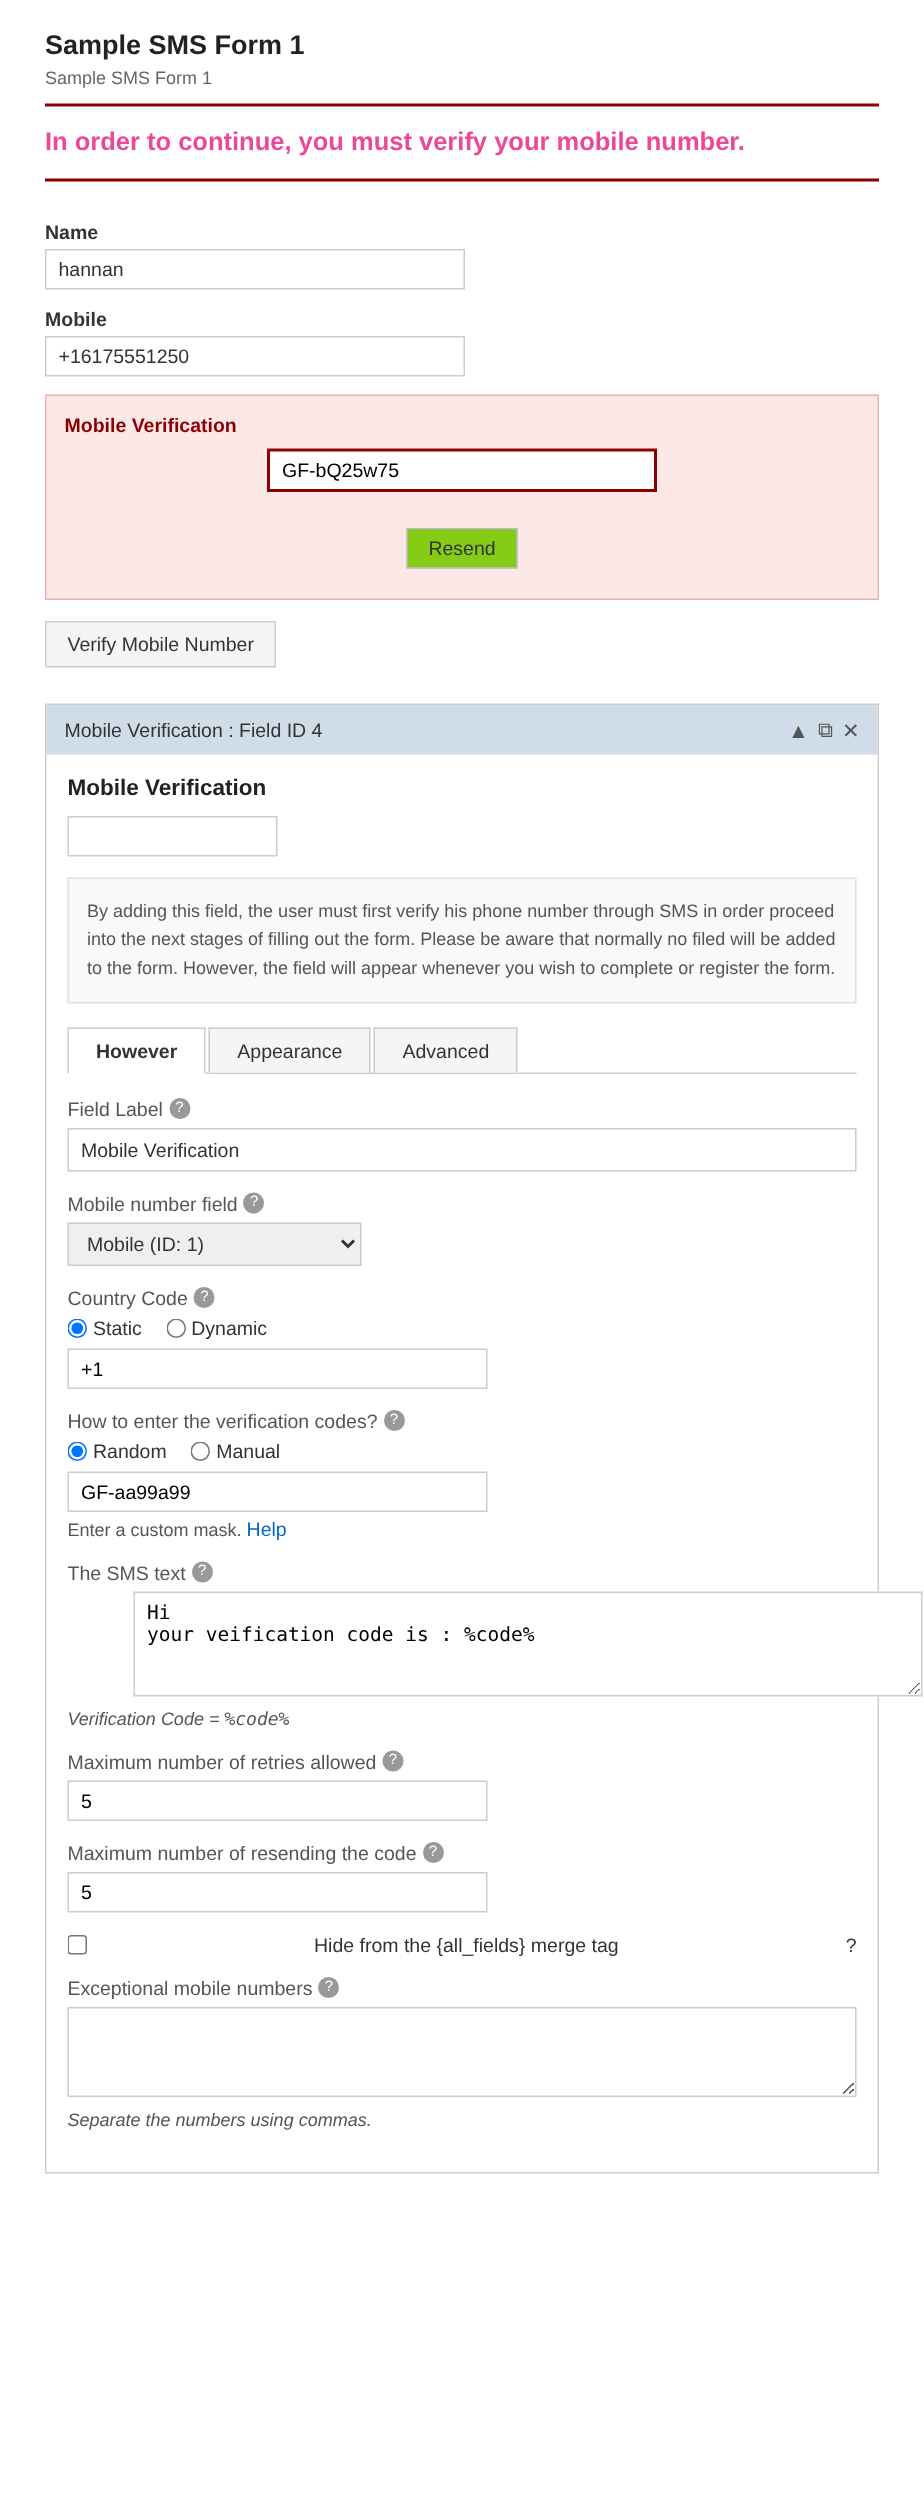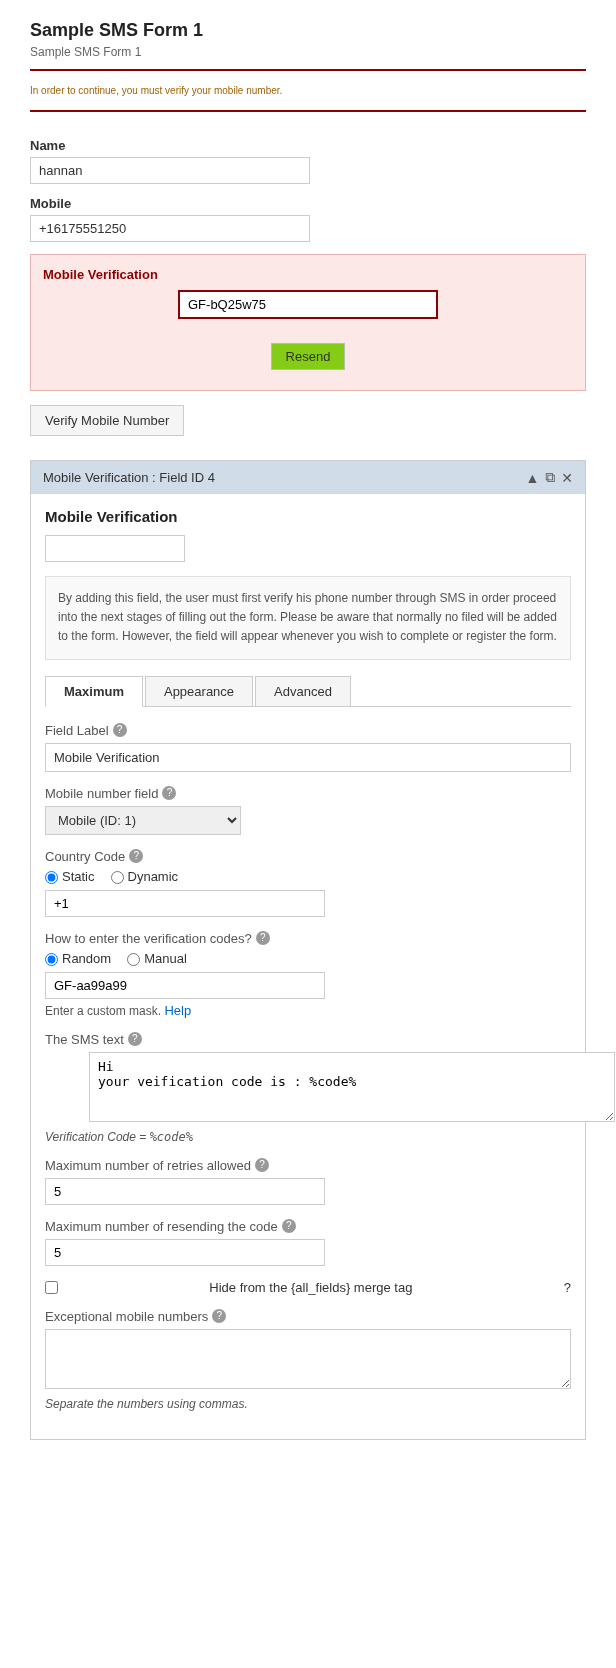--- a/index.html
+++ b/index.html
@@ -25,23 +25,23 @@
       font-size: 12px;
       color: #666;
       margin-bottom: 10px;
     }
     .hr-red {
       border: none;
       border-top: 2px solid #8b0000;
       margin-bottom: 14px;
     }
     .alert-text {
-      color: #a16207;
-      font-weight: normal;
-      font-size: 10px;
+      color: #ec4899;
+      font-weight: bold;
+      font-size: 17px;
       margin-bottom: 14px;
     }
     .field-group {
       margin-bottom: 12px;
     }
     .field-label {
       font-weight: bold;
       font-size: 13px;
       margin-bottom: 4px;
       display: block;
@@ -221,21 +221,21 @@
       outline: none;
     }
     .radio-group {
       display: flex;
       align-items: center;
       gap: 16px;
       margin-bottom: 6px;
     }
     .radio-label {
       display: flex;
-      align-items: flex-end;
+      align-items: center;
       gap: 4px;
       font-size: 13px;
       cursor: pointer;
     }
     .country-code-input {
       width: 280px;
       padding: 5px 8px;
       border: 1px solid #ccc;
       font-size: 13px;
       outline: none;
@@ -360,21 +360,21 @@
 
       
       <input type="text" class="panel-input-preview" value="" style="">
 
       
       <div class="info-box">By adding this field, the user must first verify his phone number through SMS in order proceed into the next stages of filling out the form. Please be aware that normally no filed will be added to the form. However, the field will appear whenever you wish to complete or register the form.</div>
 
       
       <div class="tabs-row">
         <div class="tab active">
-          <span>Maximum</span>
+          <span>However</span>
         </div>
         <div class="tab">
           <span>Appearance</span>
         </div>
         <div class="tab">
           <span>Advanced</span>
         </div>
       </div>
 
       

